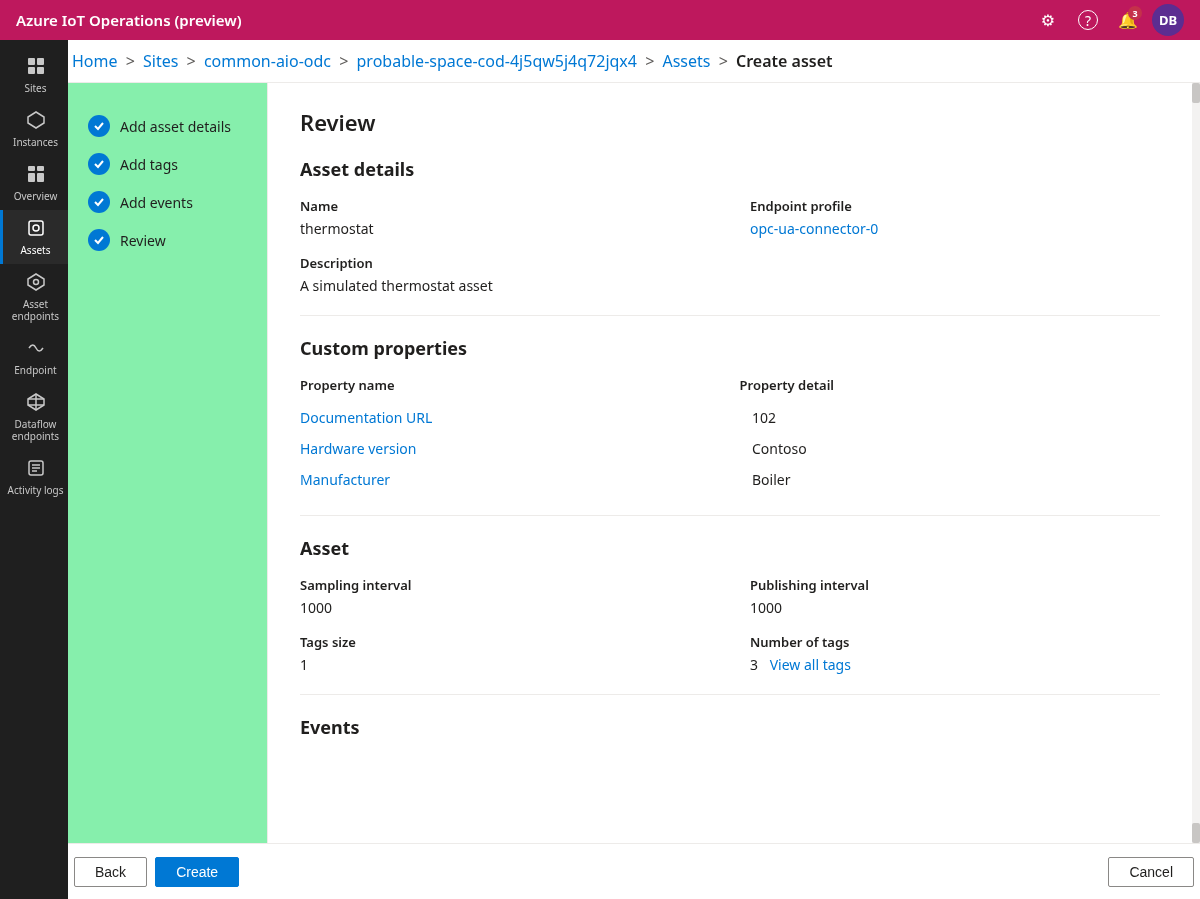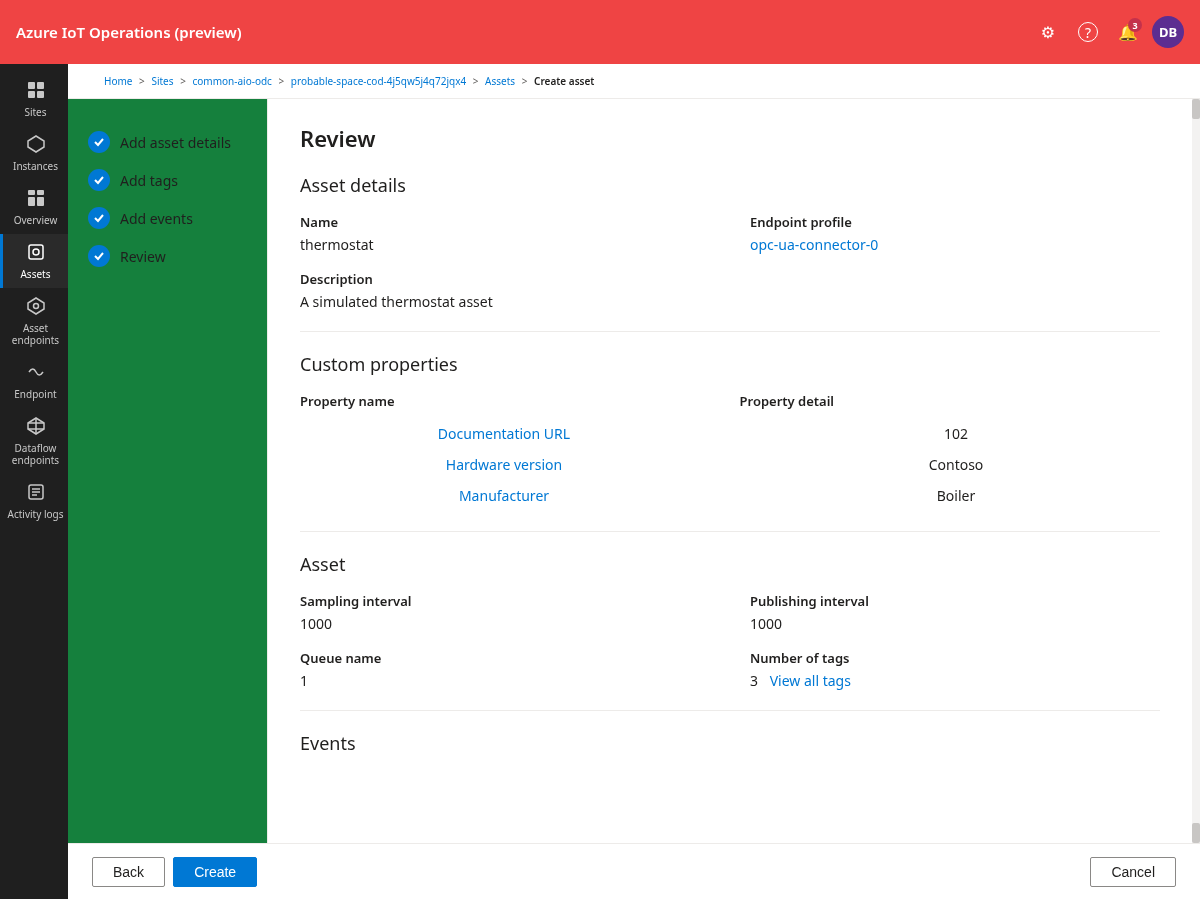--- a/index.html
+++ b/index.html
@@ -1,22 +1,22 @@
 <!DOCTYPE html>
 <html><head>
   <meta charset="utf-8">
   <style>
     * { box-sizing: border-box; margin: 0; padding: 0; }
     body { font-family: 'Segoe UI', system-ui, sans-serif; font-size: 14px; background: #f3f2f1; display: flex; flex-direction: column; height: 100vh; overflow: hidden; }
 
     
     .topnav {
-      background: #ef4444;
-      color: white;
-      height: 64px;
+      background: #be185d;
+      color: white;
+      height: 40px;
       display: flex;
       align-items: center;
       padding: 0 16px;
       flex-shrink: 0;
     }
     .topnav-title {
       font-size: 15px;
       font-weight: 600;
       color: white;
       flex: 1;
@@ -101,43 +101,43 @@
     .content-area {
       flex: 1;
       display: flex;
       flex-direction: column;
       overflow: hidden;
       background: white;
     }
 
     
     .breadcrumb {
-      padding: 10px 36px;
-      font-size: 10px;
+      padding: 10px 4px;
+      font-size: 16px;
       color: #605e5c;
       background: white;
       border-bottom: 1px solid #edebe9;
       flex-shrink: 0;
     }
     .breadcrumb a { color: #0078d4; text-decoration: none; }
     .breadcrumb .sep { margin: 0 4px; }
     .breadcrumb .current { font-weight: 600; color: #201f1e; }
 
     
     .body-layout {
       display: flex;
       flex: 1;
       overflow: hidden;
     }
 
     
     .steps-sidebar {
       width: 200px;
       padding: 24px 16px;
-      background: #15803d;
+      background: #86efac;
       border-right: 1px solid #edebe9;
       flex-shrink: 0;
     }
     .step-item {
       display: flex;
       align-items: center;
       gap: 10px;
       padding: 8px 4px;
       cursor: pointer;
       font-size: 14px;
@@ -170,21 +170,21 @@
 
     .review-title {
       font-size: 22px;
       font-weight: 600;
       color: #201f1e;
       margin-bottom: 20px;
     }
 
     .section-title {
       font-size: 18px;
-      font-weight: 400;
+      font-weight: 700;
       color: #201f1e;
       margin-bottom: 16px;
     }
 
     .detail-grid {
       display: grid;
       grid-template-columns: 1fr 1fr;
       gap: 16px 40px;
     }
 
@@ -219,21 +219,20 @@
     .table-col-header {
       font-size: 13px;
       font-weight: 600;
       color: #201f1e;
     }
     .table-data-row {
       display: grid;
       grid-template-columns: 1fr 1fr;
       gap: 44px;
       padding: 6px 0;
-      text-align: center;
     }
     .table-cell {
       font-size: 14px;
       color: #0078d4;
     }
     .table-cell.plain { color: #201f1e; }
     .tags-info-grid {
       display: grid;
       grid-template-columns: 1fr 1fr;
       gap: 16px 40px;
@@ -248,21 +247,21 @@
       margin-left: 8px;
     }
 
     
     .bottom-bar {
       height: 56px;
       background: white;
       border-top: 1px solid #edebe9;
       display: flex;
       align-items: center;
-      padding: 0 24px;
+      padding: 0 6px;
       gap: 8px;
       flex-shrink: 0;
     }
     .btn {
       padding: 6px 20px;
       border-radius: 2px;
       font-size: 14px;
       cursor: pointer;
       border: 1px solid;
     }
@@ -515,21 +514,21 @@
         <div class="tags-info-grid">
           <div class="detail-item">
             <div class="detail-label">Sampling interval</div>
             <div class="detail-value">1000</div>
           </div>
           <div class="detail-item">
             <div class="detail-label">Publishing interval</div>
             <div class="detail-value">1000</div>
           </div>
           <div class="detail-item">
-            <div class="detail-label">Queue name</div>
+            <div class="detail-label">Tags size</div>
             <div class="detail-value">1</div>
           </div>
           <div class="detail-item">
             <div class="detail-label">Number of tags</div>
             <div class="detail-value">
               <span>3</span>
               <a class="view-all-link">View all tags</a>
             </div>
           </div>
         </div>

